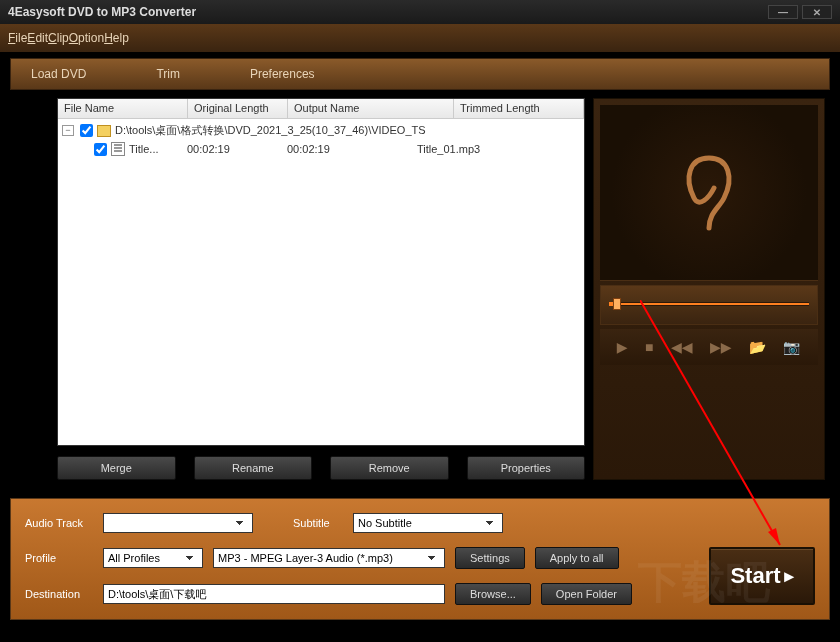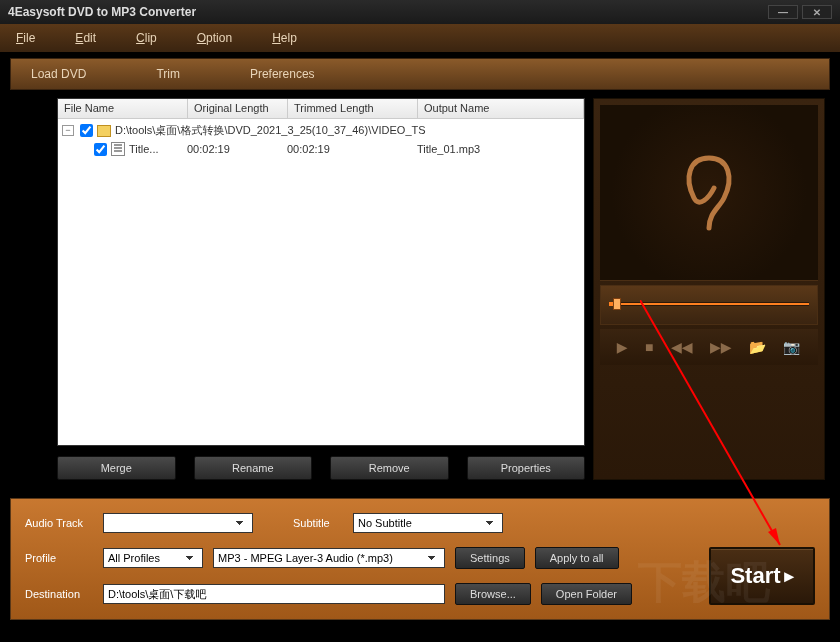--- a/index.html
+++ b/index.html
@@ -2,21 +2,21 @@
 <html><head>
 <meta charset="utf-8">
 <style>
 * { margin: 0; padding: 0; box-sizing: border-box; font-family: Tahoma, Arial, sans-serif; }
 body { width: 840px; height: 642px; background: #000; overflow: hidden; }
 
 .titlebar { height: 24px; background: linear-gradient(#2a2a2a, #1a1a1a); display: flex; align-items: center; padding: 0 8px; color: #ddd; font-size: 12px; font-weight: bold; }
 .titlebar .spacer { flex: 1; }
 .winbtn { width: 30px; height: 14px; margin-left: 4px; background: #222; border: 1px solid #444; display: flex; align-items: center; justify-content: center; color: #aaa; cursor: pointer; font-size: 10px; }
 
-.menubar { height: 28px; background: linear-gradient(#5a3818, #3a2410); display: flex; align-items: center; padding: 0 16px; gap: 40px; }
+.menubar { height: 28px; background: linear-gradient(#5a3818, #3a2410); display: flex; align-items: center; padding: 0 8px; }
 .menuitem { color: #e8d4b8; font-size: 12px; cursor: pointer; }
 .menuitem u { text-decoration: underline; }
 
 .toolbar { height: 32px; background: linear-gradient(#8a5a2a, #5a3818); display: flex; align-items: center; padding: 9px 20px; gap: 70px; margin: 6px 10px 0; border: 1px solid #3a2410; }
 .toolbtn { color: #e8d4b8; font-size: 12px; cursor: pointer; }
 
 .main-area { display: flex; padding: 8px 10px 0; gap: 8px; }
 
 .file-panel { width: 528px; margin-left: 47px; }
 .file-list { background: #fff; border: 1px solid #333; height: 348px; }
@@ -87,22 +87,22 @@
   <span class="toolbtn">Trim</span>
   <span class="toolbtn">Preferences</span>
 </div>
 
 <div class="main-area">
   <div class="file-panel">
     <div class="file-list">
       <div class="file-header">
         <div class="col col-name">File Name</div>
         <div class="col col-orig">Original Length</div>
+        <div class="col col-out">Output Name</div>
         <div class="col col-trim">Trimmed Length</div>
-        <div class="col col-out">Output Name</div>
       </div>
       <div class="file-rows">
         <div class="file-row">
           <span class="tree-toggle">−</span>
           <input type="checkbox" class="chk" checked="" style="">
           <span class="folder-icon"></span>
           <span class="row-cell">D:\tools\桌面\格式转换\DVD_2021_3_25(10_37_46)\VIDEO_TS</span>
         </div>
         <div class="file-row">
           <span class="row-indent"></span>

